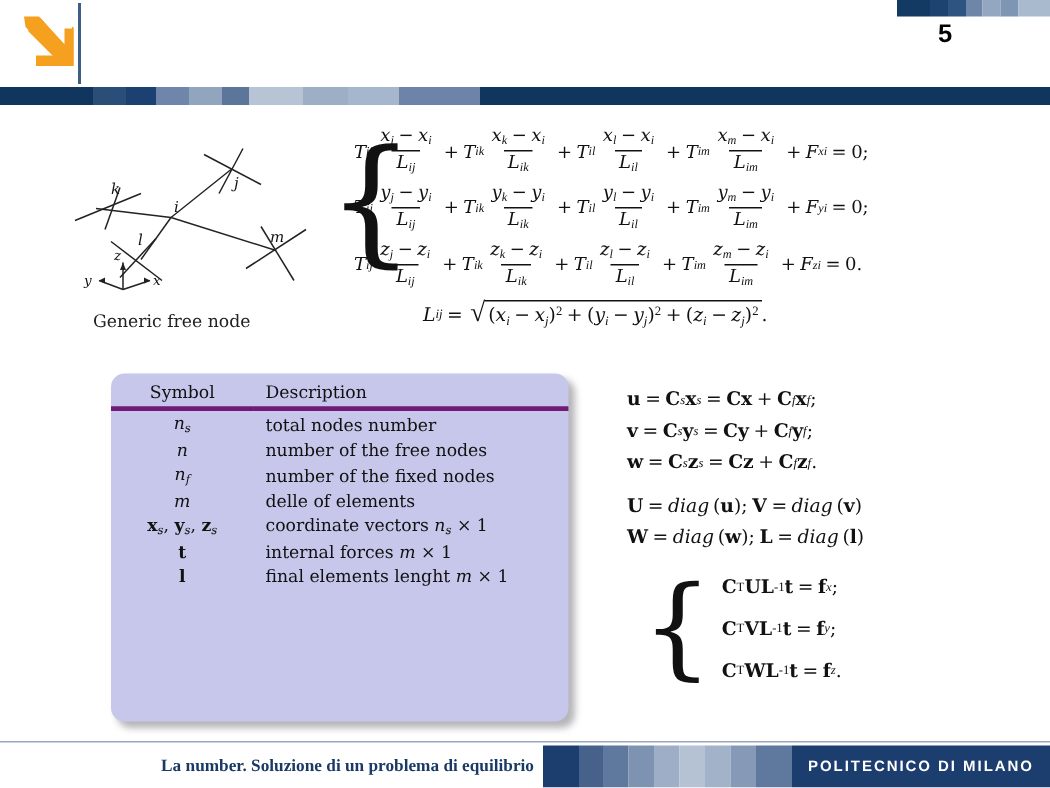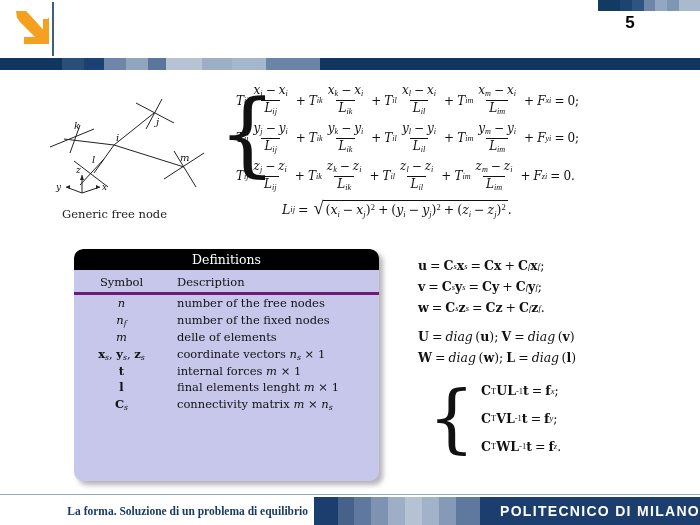--- a/index.html
+++ b/index.html
@@ -276,26 +276,25 @@
   #footer-blocks span { height: 100%; }
   #footer-brand-zone {
     flex: 1;
     background: #1b3e6f;
     display: flex;
     align-items: center;
     justify-content: center;
   }
   #footer-brand {
     font-family: "Liberation Sans", sans-serif;
-    font-size: 14px;
+    font-size: 10px;
     font-weight: bold;
     color: #ffffff;
     letter-spacing: 1.3px;
     white-space: nowrap;
-    padding-left: 20px;
   }
   #footer-top-rule {
     position: absolute;
     left: 0; top: 494px;
     width: 700px; height: 1px;
     background: #9aa7bd;
   }
 </style>
 </head>
 <body>
@@ -494,29 +493,32 @@
     <sub>ij</sub>
     <span class="op">=</span>
     <span class="sqrt">
       <span class="radical">√</span>
       <span class="radicand"><span class="mn">(</span><span class="mi">x</span><sub>i</sub><span class="op">−</span><span class="mi">x</span><sub>j</sub><span class="mn">)</span><sup>2</sup><span class="op">+</span><span class="mn">(</span><span class="mi">y</span><sub>i</sub><span class="op">−</span><span class="mi">y</span><sub>j</sub><span class="mn">)</span><sup>2</sup><span class="op">+</span><span class="mn">(</span><span class="mi">z</span><sub>i</sub><span class="op">−</span><span class="mi">z</span><sub>j</sub><span class="mn">)</span><sup>2</sup></span>
     </span>
     <span class="mn">.</span>
   </div>
 
 <div id="definitions-card">
-  <div id="definitions-header">Definitions</div>
   <table id="definitions-table">
     <thead>
       <tr>
         <th class="col-symbol">Symbol</th>
         <th class="col-desc">Description</th>
       </tr>
     </thead>
     <tbody id="definitions-body">
+        <tr>
+          <td class="sym"><span class="mi">n</span><sub>s</sub></td>
+          <td class="desc">total nodes number</td>
+        </tr>
         <tr>
           <td class="sym"><span class="mi">n</span></td>
           <td class="desc">number of the free nodes</td>
         </tr>
         <tr>
           <td class="sym"><span class="mi">n</span><sub>f</sub></td>
           <td class="desc">number of the fixed nodes</td>
         </tr>
         <tr>
           <td class="sym"><span class="mi">m</span></td>
@@ -526,24 +528,20 @@
           <td class="sym"><span class="mb">x</span><sub>s</sub><span class="mn">,&nbsp;</span><span class="mb">y</span><sub>s</sub><span class="mn">,&nbsp;</span><span class="mb">z</span><sub>s</sub></td>
           <td class="desc">coordinate vectors <span class="mi">n</span><sub>s</sub> × 1</td>
         </tr>
         <tr>
           <td class="sym"><span class="mb">t</span></td>
           <td class="desc">internal forces <span class="mi">m</span> × 1</td>
         </tr>
         <tr>
           <td class="sym"><span class="mb">l</span></td>
           <td class="desc">final elements lenght <span class="mi">m</span> × 1</td>
-        </tr>
-        <tr>
-          <td class="sym"><span class="mb">C</span><sub>s</sub></td>
-          <td class="desc">connectivity matrix <span class="mi">m</span> × <span class="mi">n</span><sub>s</sub></td>
         </tr>
       </tbody>
   </table>
 </div>
 
 <div id="right-equations">
   <div id="right-group-1">
       <div class="req">
         <span class="mb">u</span>
         <span class="op">=</span>
@@ -641,21 +639,21 @@
           <sub>z</sub>
           <span class="mn">.</span>
         </div>
       </div>
   </div>
 </div>
 
 <div id="footer-top-rule"></div>
 <div id="footer">
   <div id="footer-text-zone">
-    <span id="footer-subtitle">La forma. Soluzione di un problema di equilibrio</span>
+    <span id="footer-subtitle">La number. Soluzione di un problema di equilibrio</span>
   </div>
   <div id="footer-blocks">
       <span style="background: rgb(27, 62, 111); width: 24px;"></span>
       <span style="background: rgb(70, 97, 138); width: 16px;"></span>
       <span style="background: rgb(94, 120, 158); width: 17px;"></span>
       <span style="background: rgb(126, 147, 178); width: 17px;"></span>
       <span style="background: rgb(157, 174, 198); width: 17px;"></span>
       <span style="background: rgb(181, 194, 212); width: 17px;"></span>
       <span style="background: rgb(162, 178, 200); width: 17px;"></span>
       <span style="background: rgb(134, 153, 183); width: 17px;"></span>

